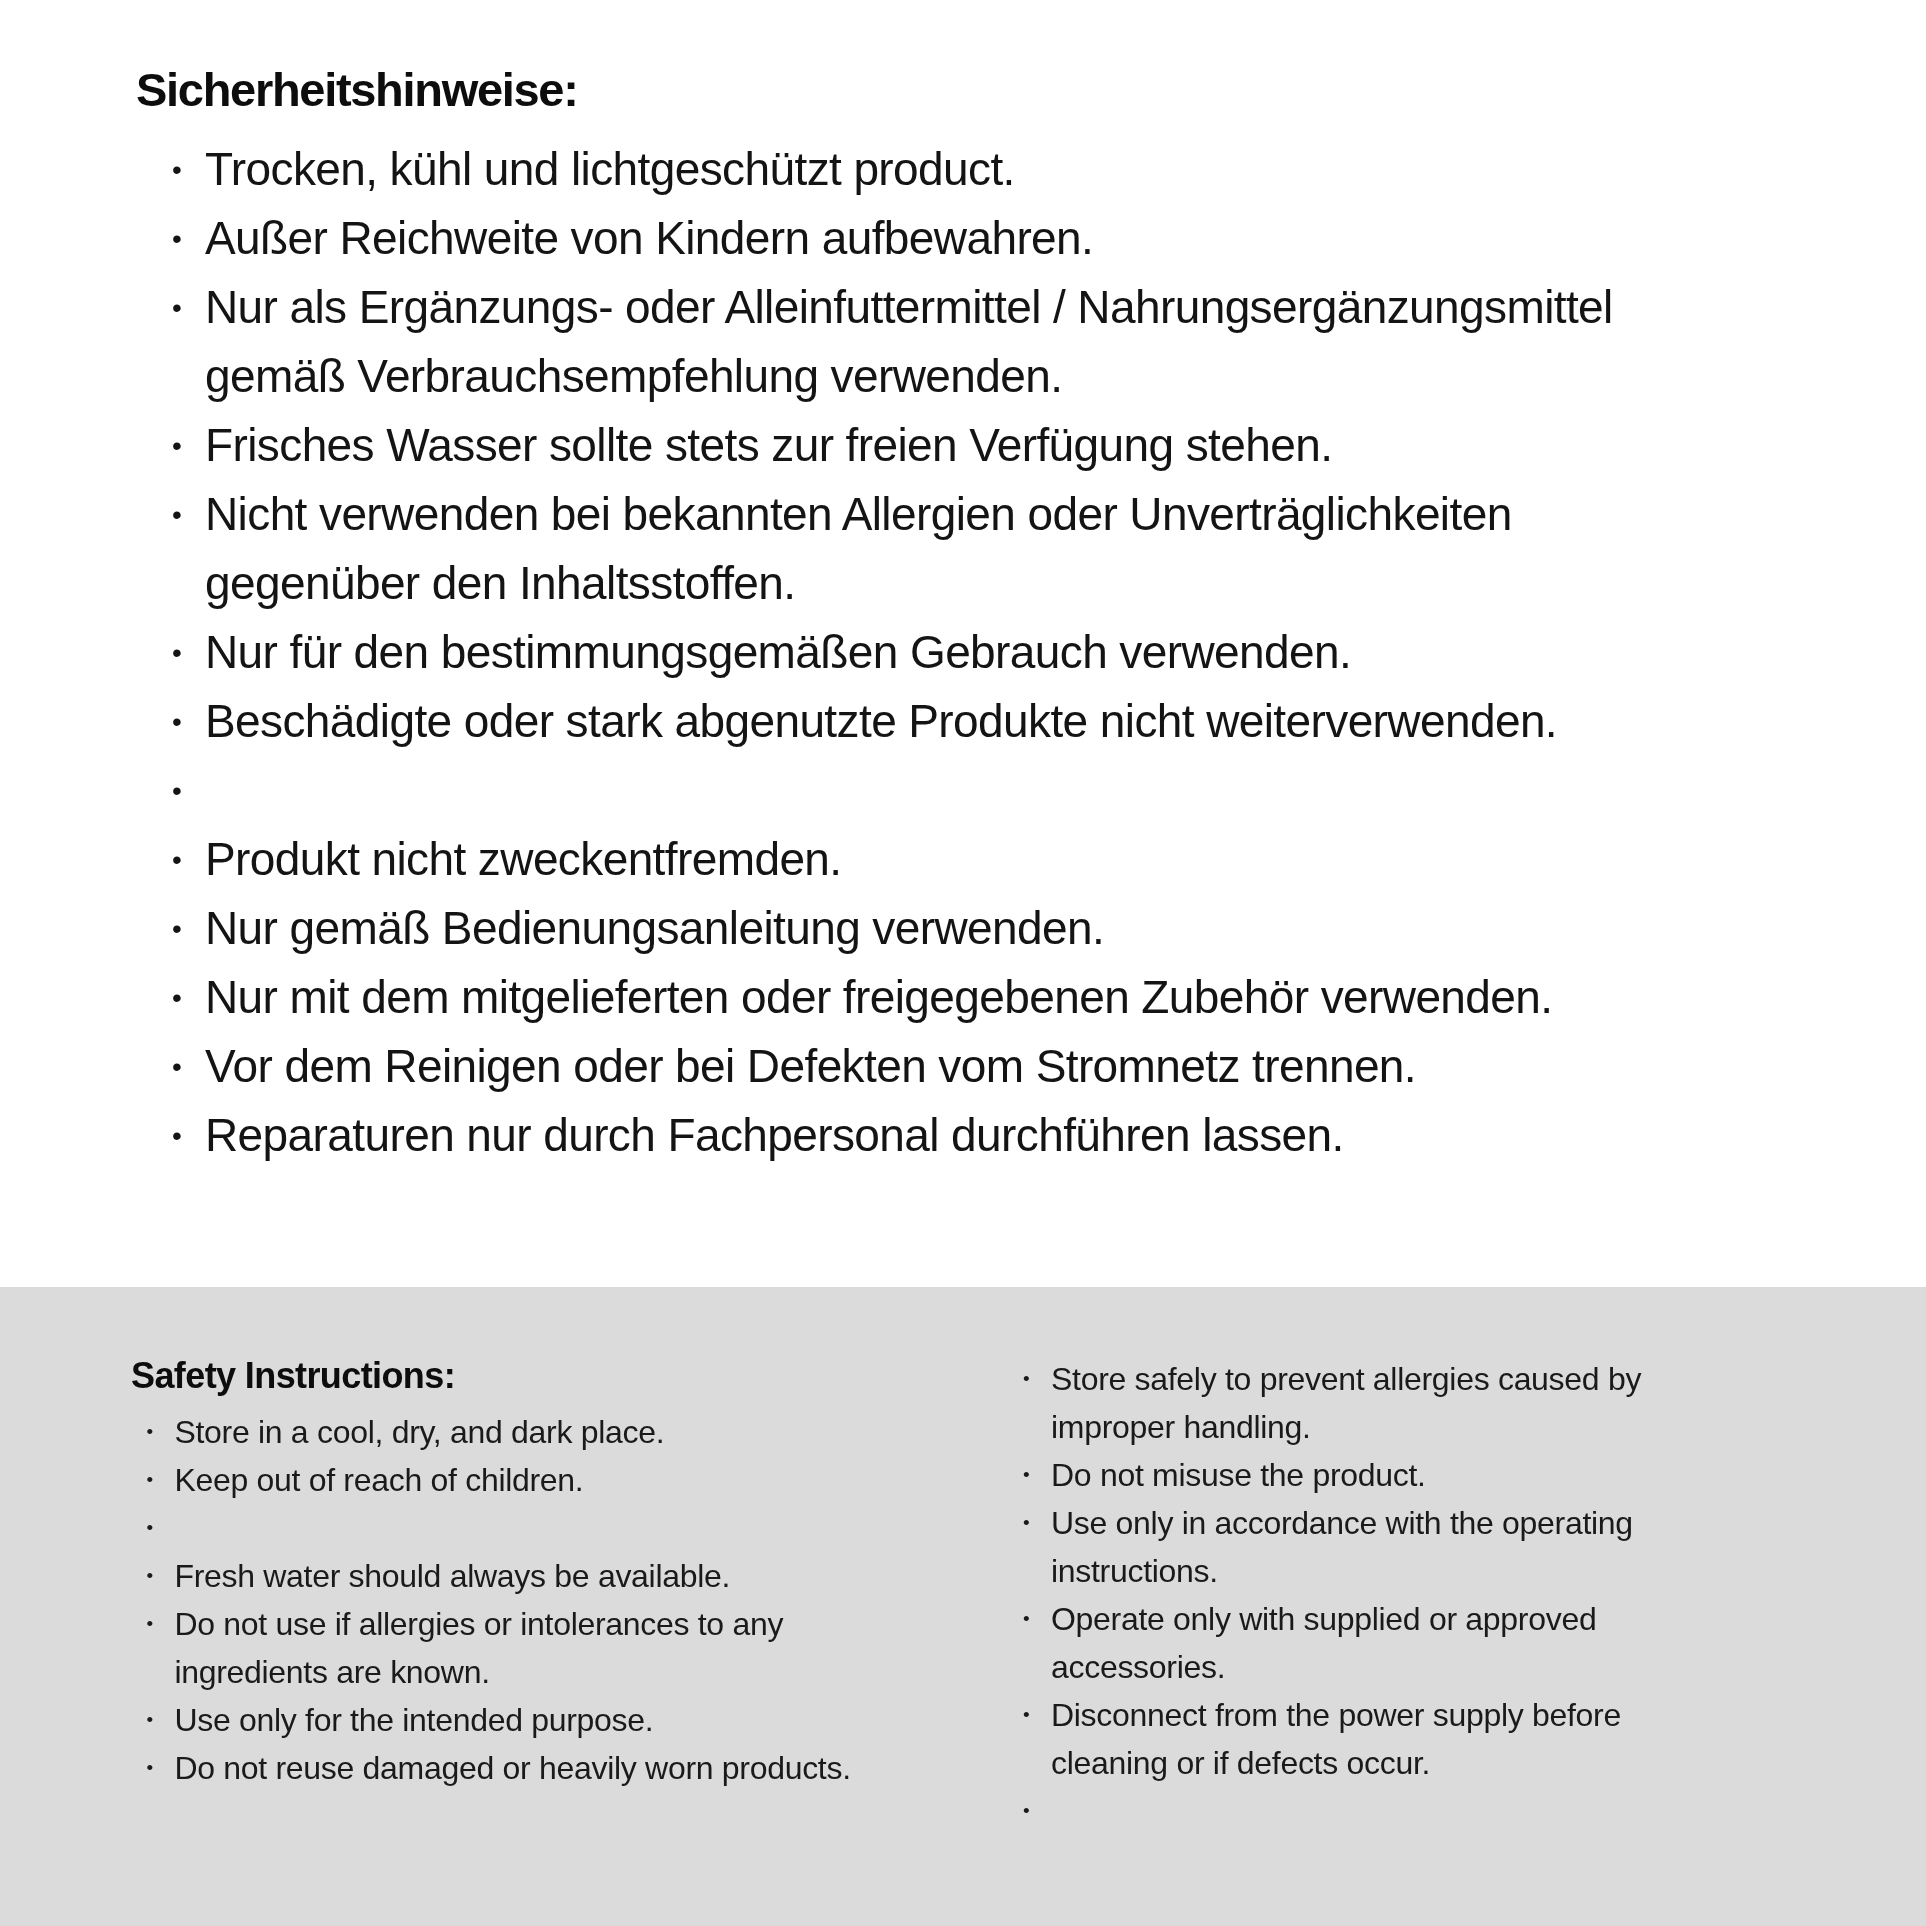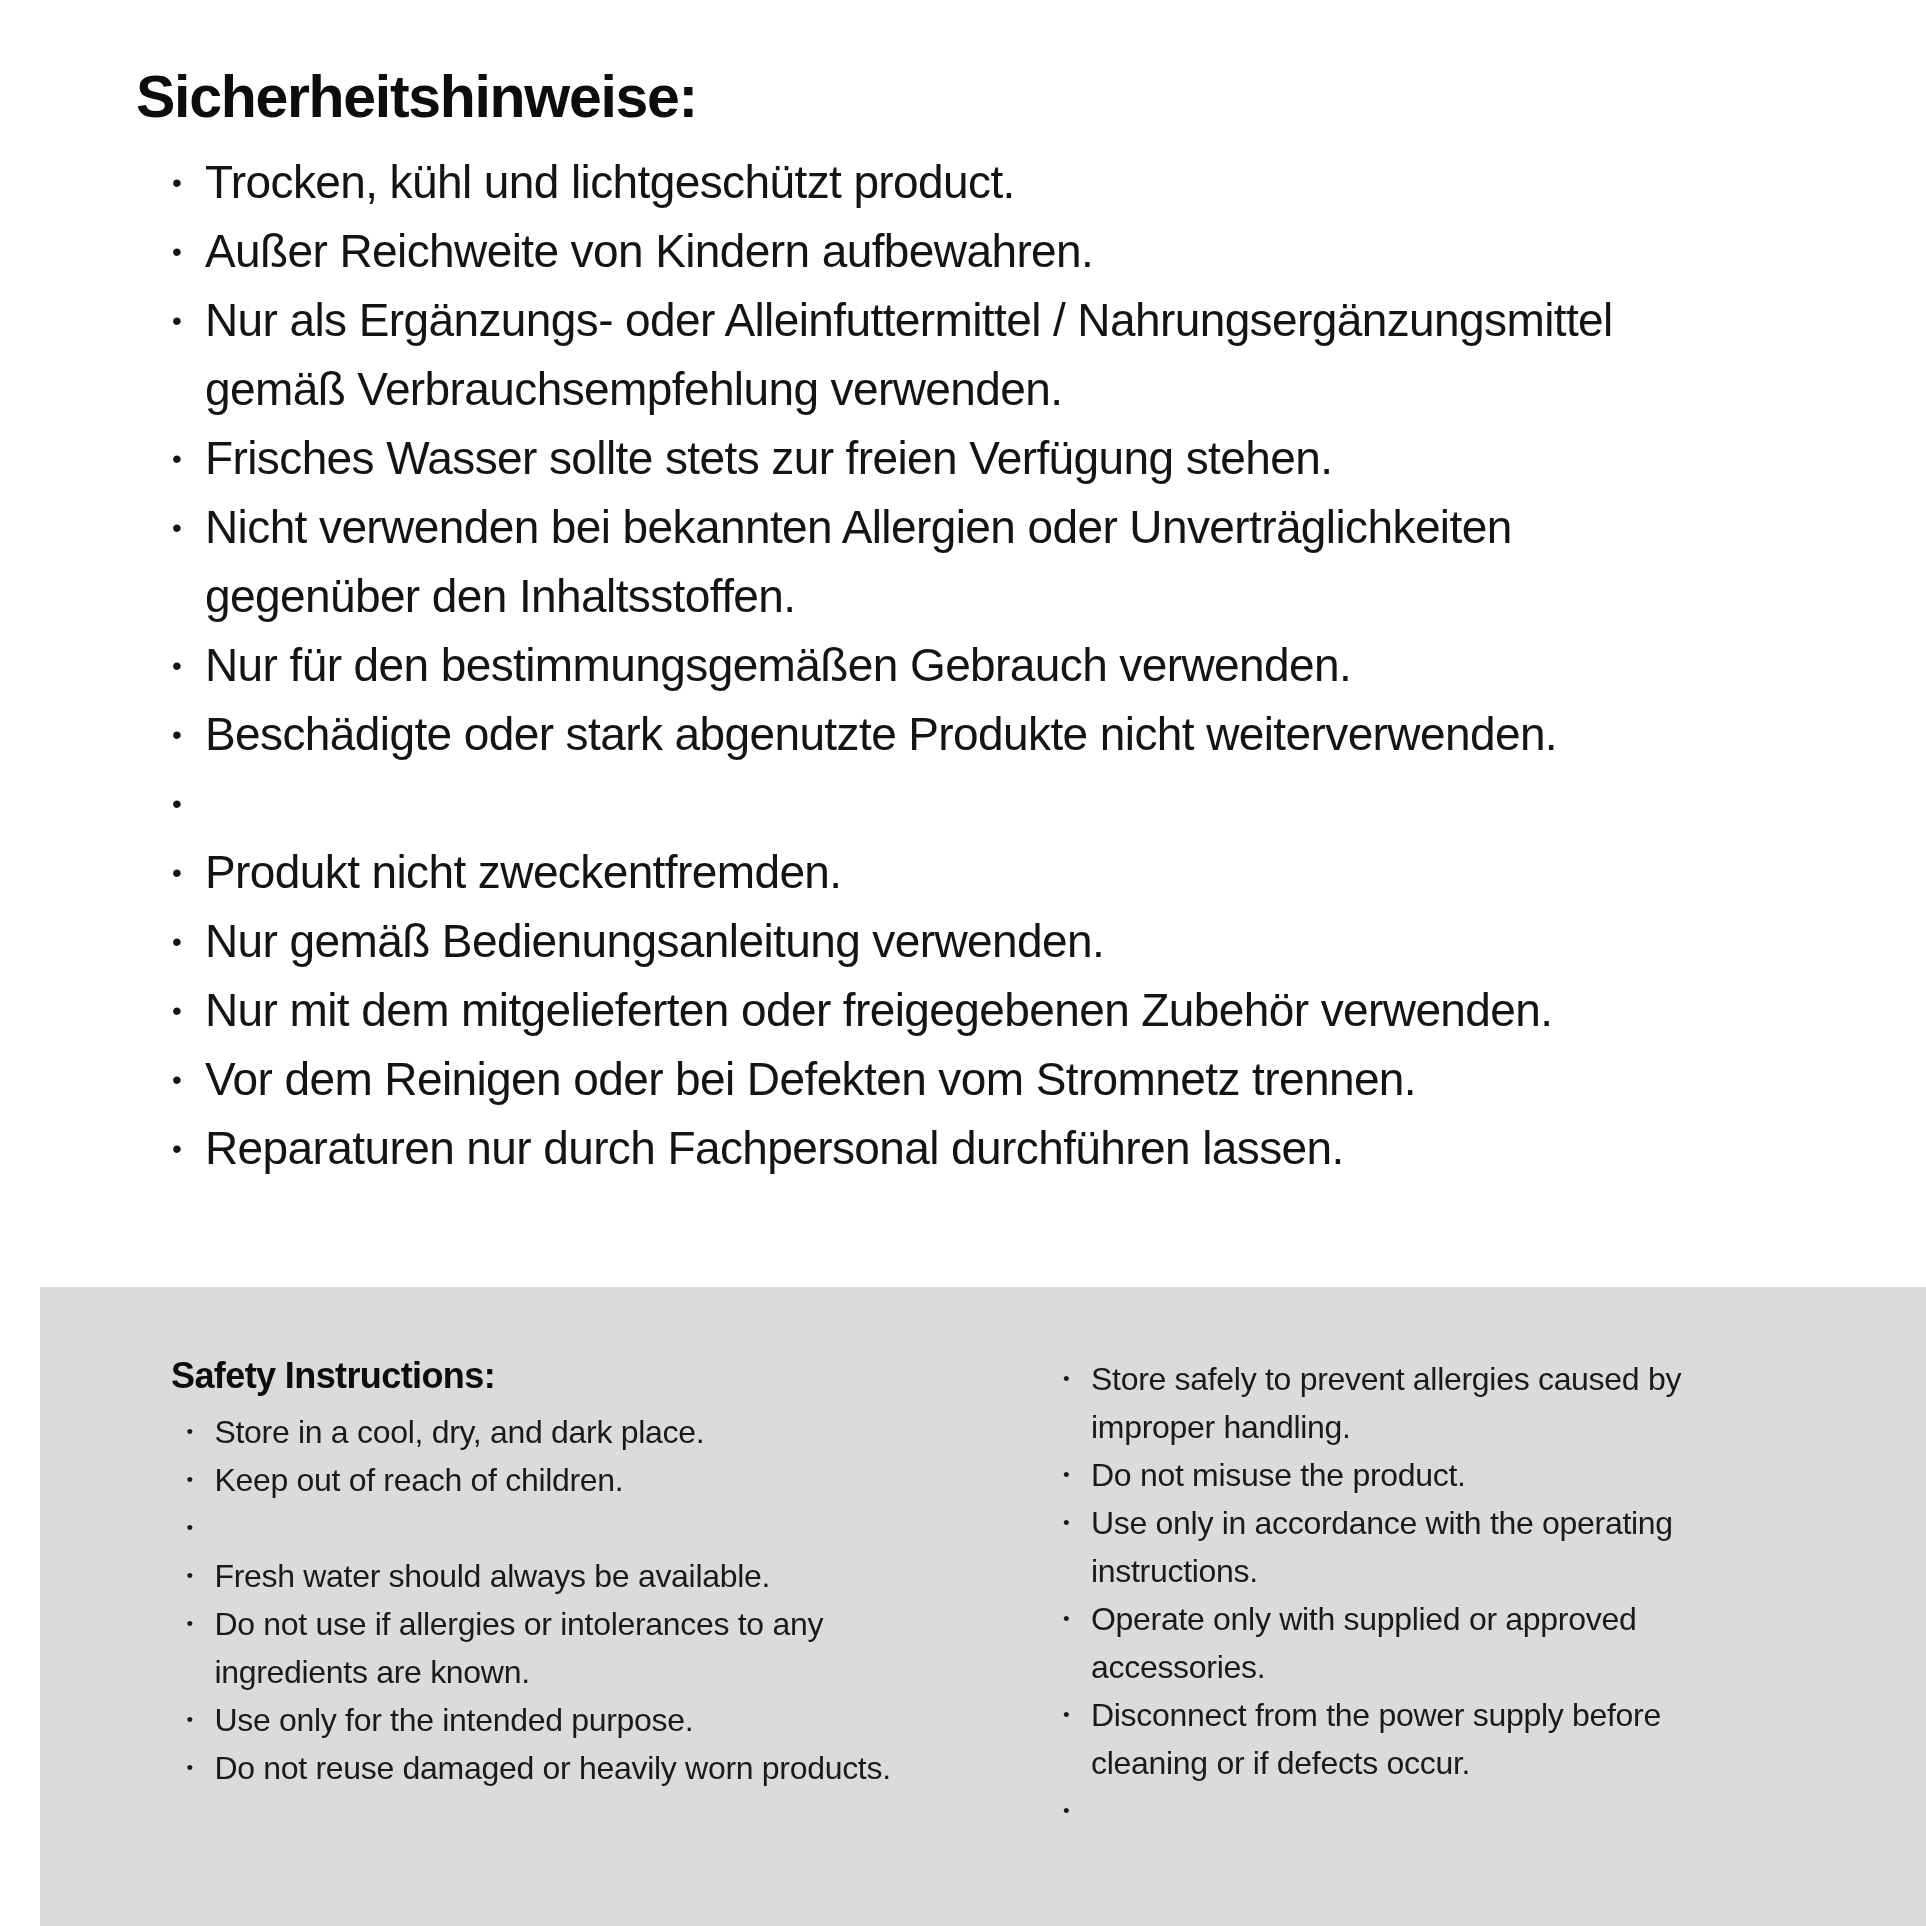--- a/index.html
+++ b/index.html
@@ -14,21 +14,21 @@
   }
 
   
   .de {
     box-sizing: border-box;
     height: 1287px;
     padding: 64px 90px 0 136px;
   }
   .de h1 {
     margin: 0 0 18px 0;
-    font-size: 59px;
+    font-size: 47px;
     font-weight: 700;
     letter-spacing: -1.3px;
     line-height: 1.12;
     color: #0d0d0d;
   }
   .de ul {
     list-style: none;
     margin: 0;
     padding: 0 0 0 36px;
     font-size: 46px;
@@ -45,21 +45,20 @@
   .tx { white-space: pre-line; }
 
   
   .en {
     box-sizing: border-box;
     height: 639px;
     background: #dbdbdb;
     padding: 68px 51px 0 131px;
     display: flex;
     align-items: flex-start;
-    margin-left: 40px;
   }
   .en .col-left { flex: 0 0 892px; }
   .en .col-right { flex: 1 1 auto; }
   .en h2 {
     margin: 0 0 11.6px 0;
     font-size: 36px;
     font-weight: 700;
     letter-spacing: -0.6px;
     line-height: 1.15;
     color: #0d0d0d;

